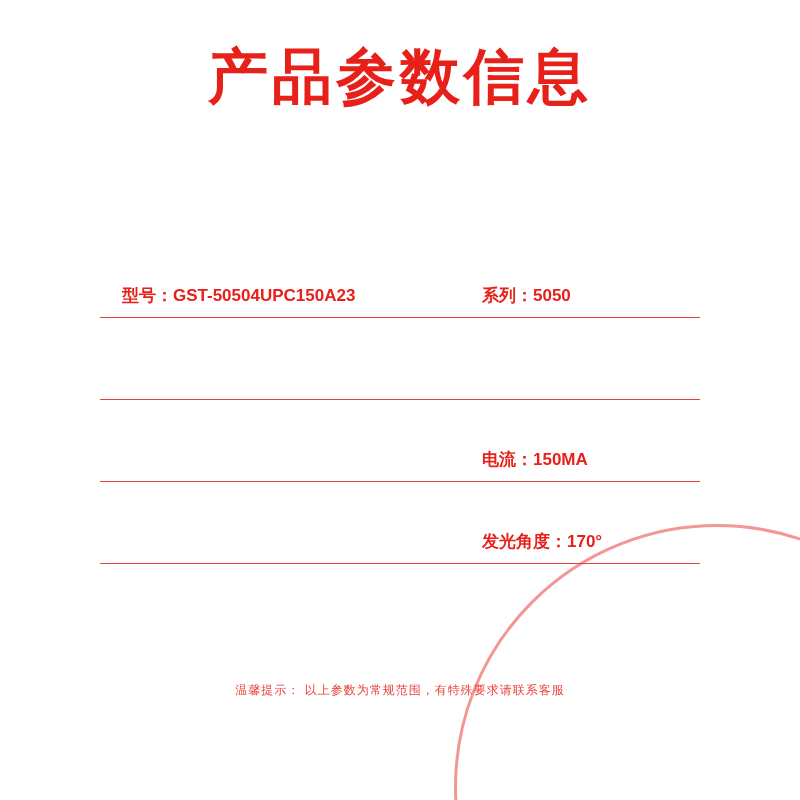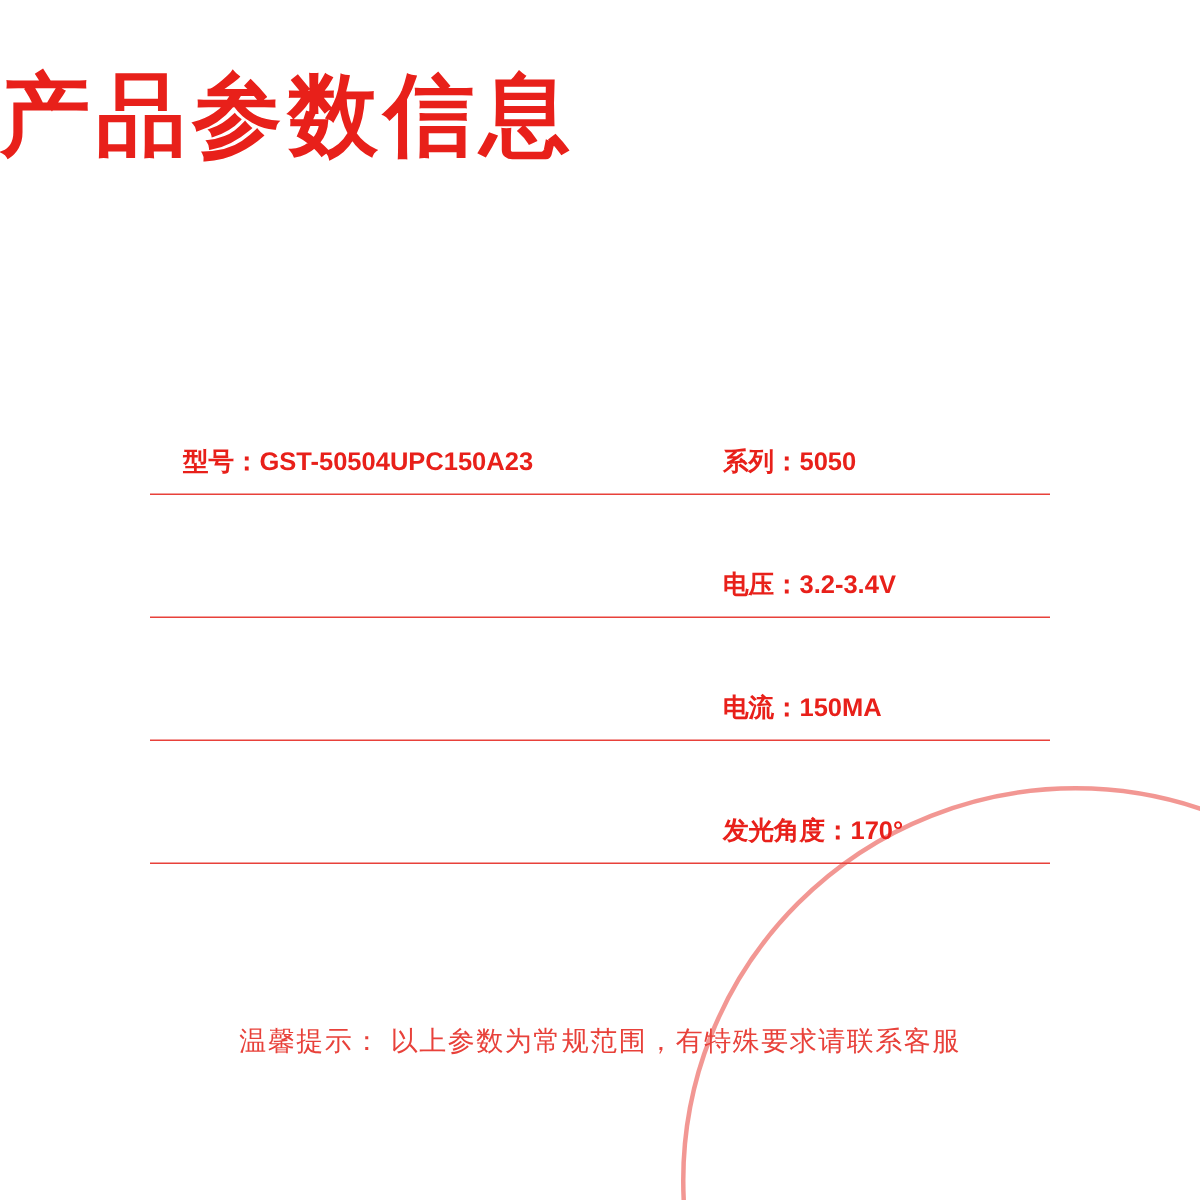--- a/index.html
+++ b/index.html
@@ -29,30 +29,31 @@
     border: 3px solid #e8413a;
     border-radius: 50%;
     opacity: 0.55;
     pointer-events: none;
   }
   .title {
     position: absolute;
     top: 42px;
     left: 0;
     width: 800px;
+    text-align: center;
     color: #e8201a;
     font-size: 60px;
     font-weight: bold;
     letter-spacing: 4px;
     line-height: 1.15;
     white-space: nowrap;
   }
   .spec-table {
     position: absolute;
-    top: 248px;
+    top: 236px;
     left: 100px;
     width: 600px;
   }
   .spec-row {
     position: relative;
     height: 82px;
     border-bottom: 1.5px solid #e8413a;
     box-sizing: border-box;
   }
   .cell {
@@ -76,21 +77,21 @@
     left: 370px;
     margin-left: 12px;
   }
   .note {
     position: absolute;
     top: 682px;
     left: 0;
     width: 800px;
     text-align: center;
     color: #e8413a;
-    font-size: 18px;
+    font-size: 12px;
     letter-spacing: 1px;
     white-space: nowrap;
   }
 </style>
 </head>
 <body>
 
 <div class="page">
 
   <div class="corner-arc"></div>
@@ -103,23 +104,20 @@
       <div class="cell cell-left">
         <span class="label">型号：</span><span class="value">GST-50504UPC150A23</span>
       </div>
       <div class="cell cell-right">
         <span class="label">系列：</span><span class="value">5050</span>
       </div>
     </div>
 
 
     <div class="spec-row">
-      <div class="cell cell-right">
-        <span class="label">电压：</span><span class="value">3.2-3.4V</span>
-      </div>
     </div>
 
     <div class="spec-row">
       <div class="cell cell-right">
         <span class="label">电流：</span><span class="value">150MA</span>
       </div>
     </div>
 
     <div class="spec-row">
       <div class="cell cell-right">

